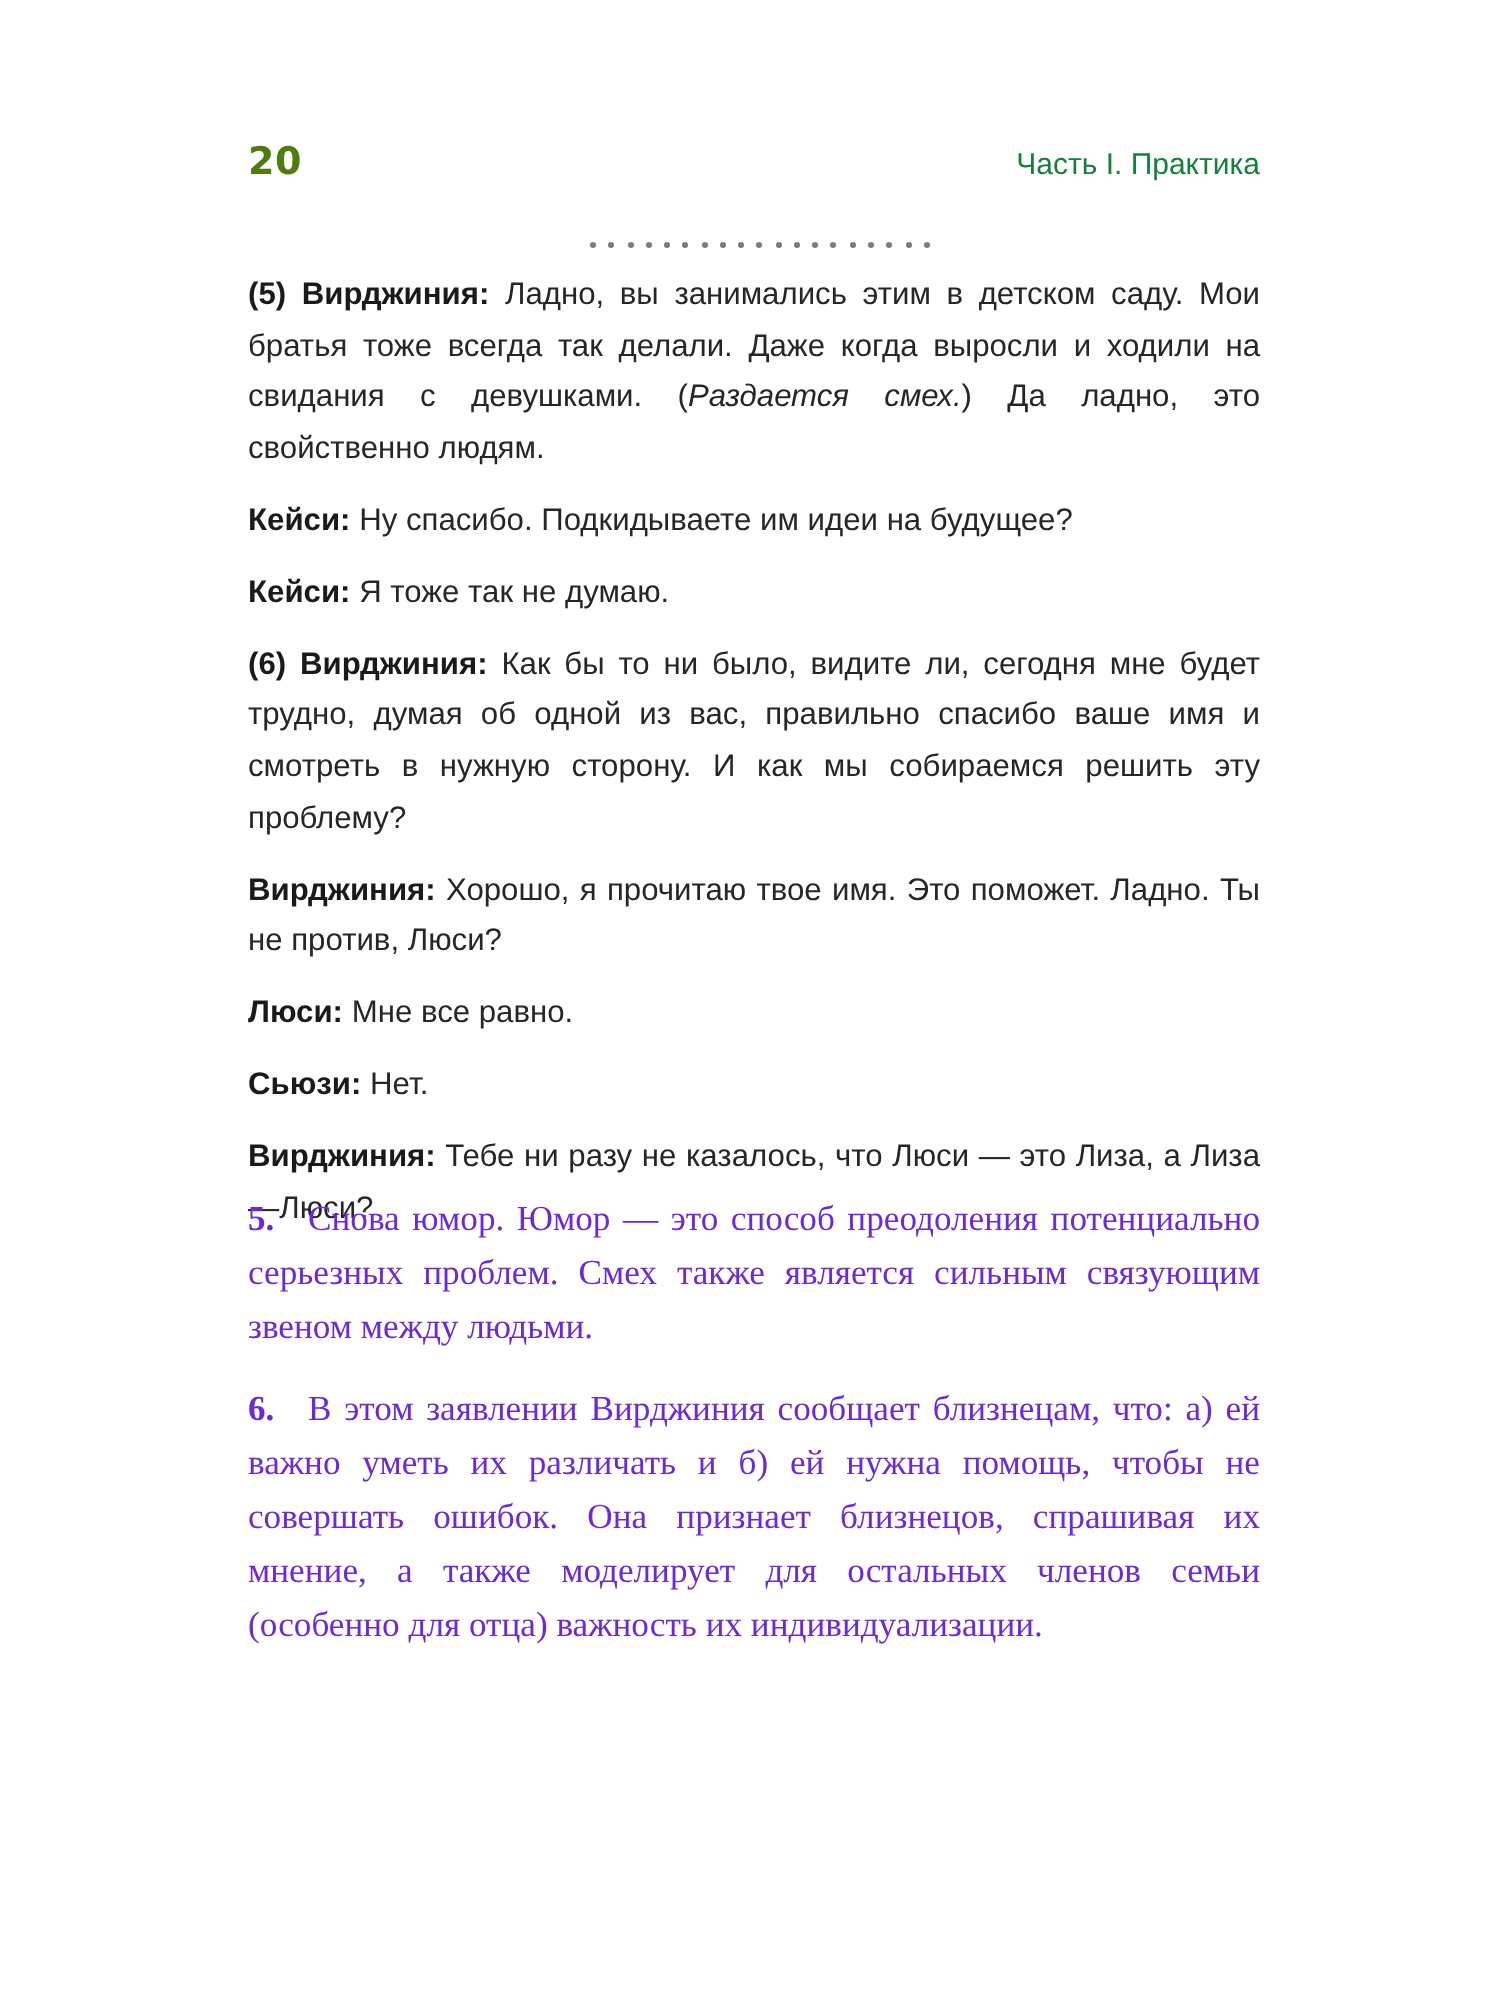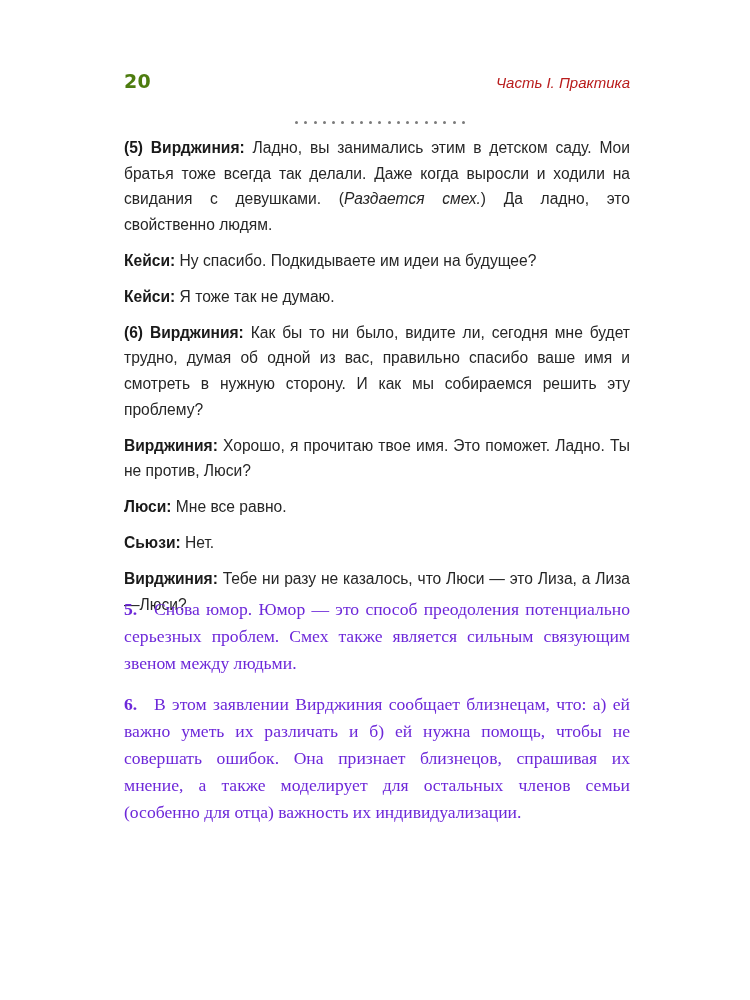--- a/index.html
+++ b/index.html
@@ -36,22 +36,21 @@
     font-size: 19px;
     color: #4d7c0f;
     letter-spacing: 0.3px;
   }
   .part-title {
     position: absolute;
     right: 0;
     top: 6px;
     font-family: "Liberation Sans", sans-serif;
     font-size: 15px;
-    color: #b91c1c;
-    font-style: italic;
+    color: #15803d;
   }
   .dots {
     position: absolute;
     top: 118px;
     left: 171px;
     width: 170px;
     height: 8px;
     display: flex;
     justify-content: space-between;
     align-items: center;

